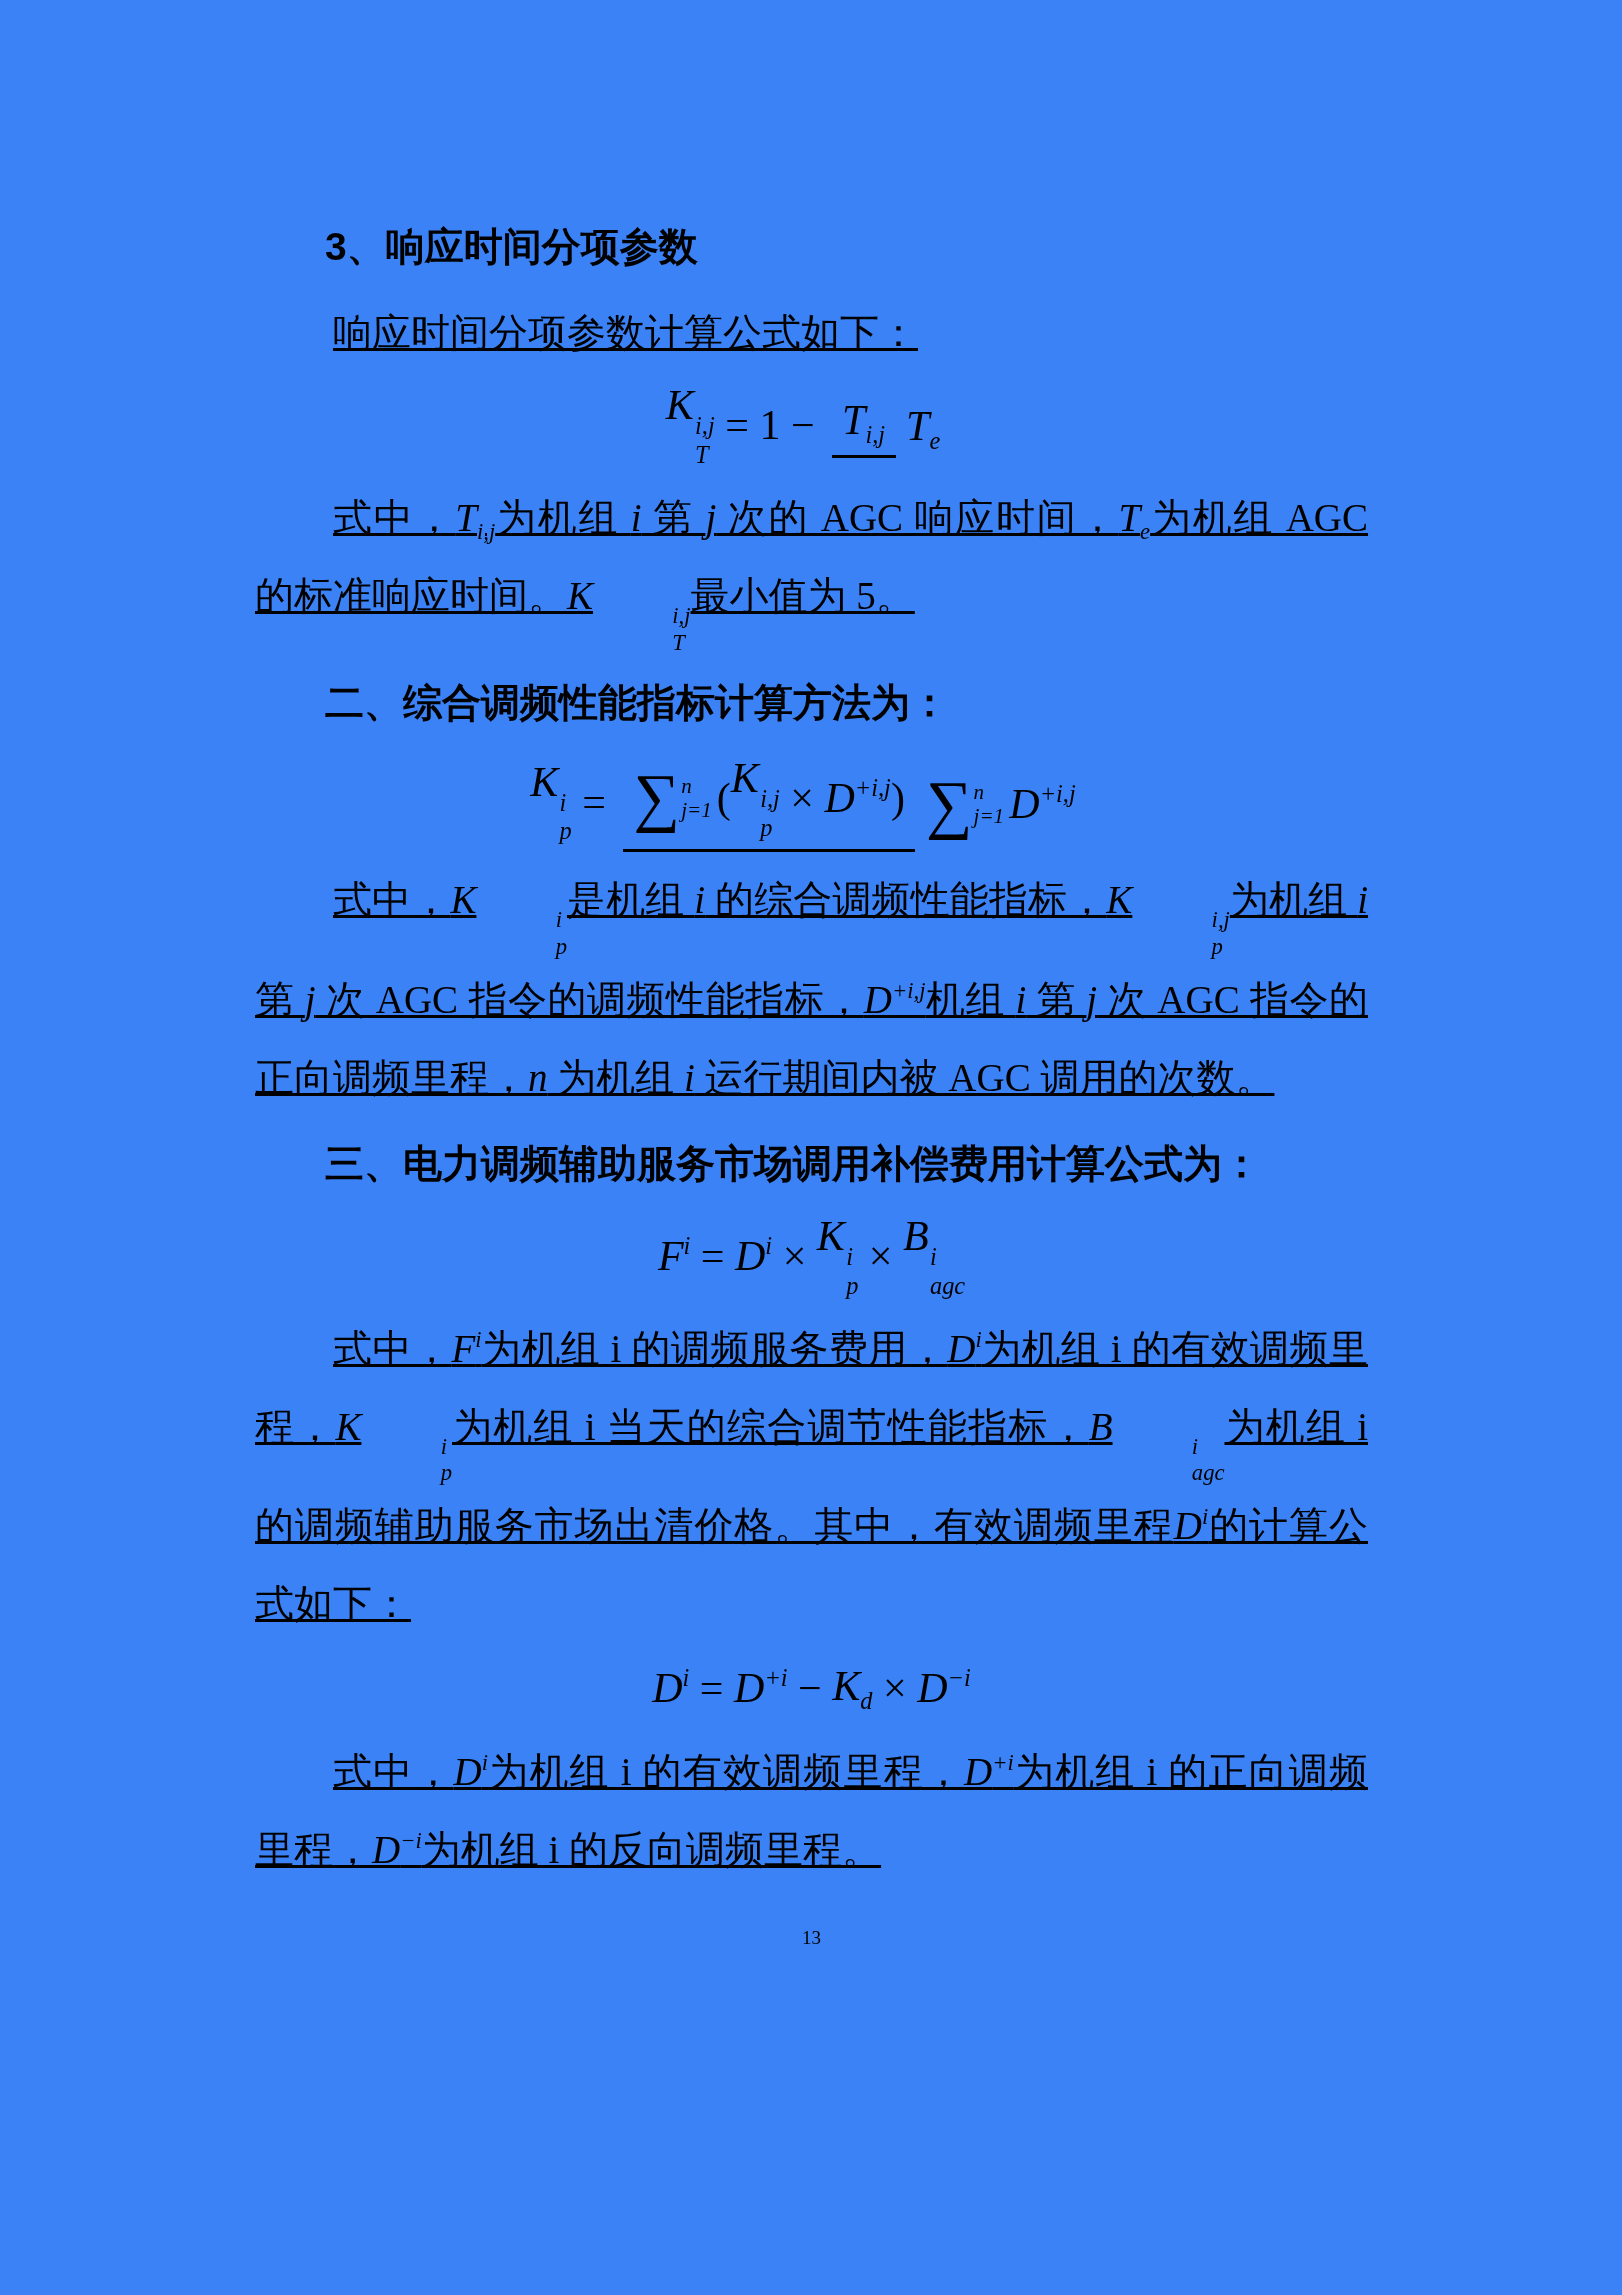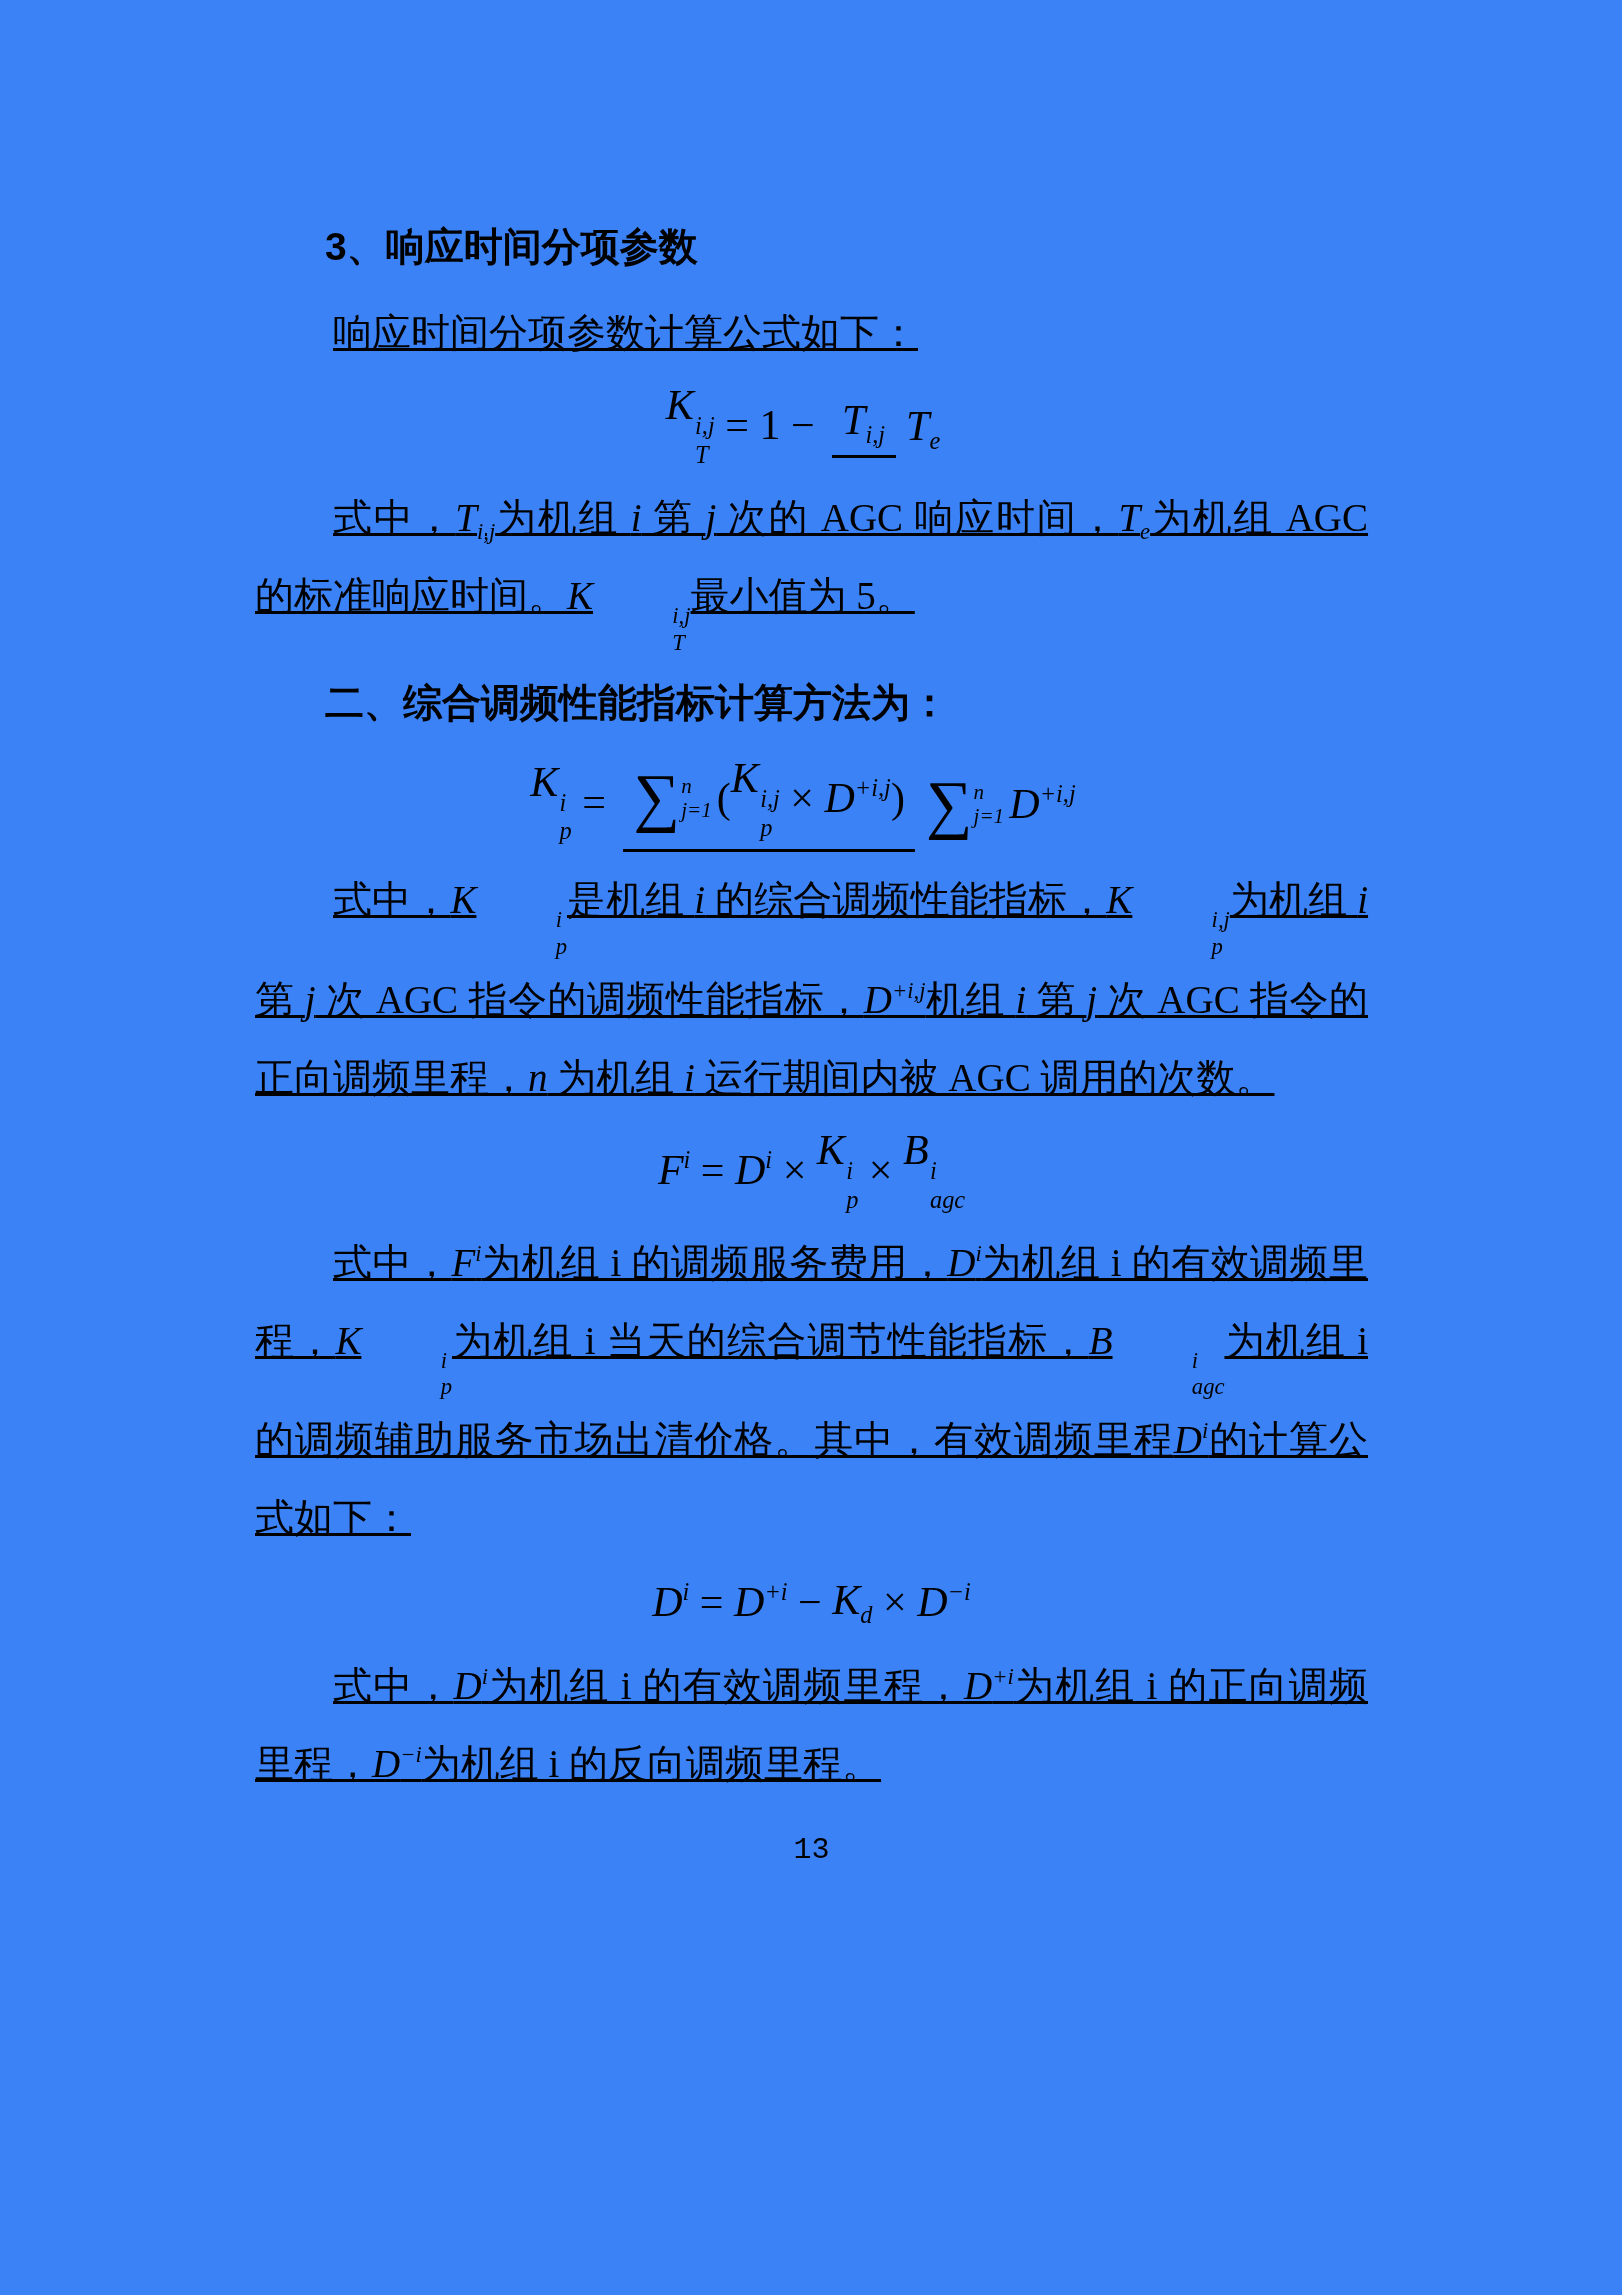--- a/index.html
+++ b/index.html
@@ -81,23 +81,23 @@
   .frac .den {
     display: flex; justify-content: center; align-items: center;
     padding: 6.5px 10.5px 1.3px;
   }
   
   .sum { display: inline-flex; align-items: center; margin-right: 5.2px; }
   .sigma { font-style: normal; font-size: 1.55em; line-height: 0.95; }
   .sum .ss { vertical-align: middle; font-size: 0.5em; }
   .page-num {
     text-align: center;
-    font-size: 30px;
-    margin-top: 30px;
-    font-family: Liberation Mono, monospace;
+    font-size: 19px;
+    margin-top: 38px;
+    font-family: Liberation Serif, serif;
   }
 </style>
 </head>
 <body>
 
 <div class="page">
   <div class="content">
 
     <div class="heading">3、响应时间分项参数</div>
 
@@ -155,20 +155,21 @@
       </div>
 
     <p class="para"><span class="txt"><span>式中，</span></span><span class="var"><span>K</span><span class="ss">
             <span class="up">i</span>
             <span class="dn">p</span>
           </span></span><span class="txt"><span>是机组 </span></span><span class="var"><span>i</span></span><span class="txt"><span> 的综合调频性能指标，</span></span><span class="var"><span>K</span><span class="ss">
             <span class="up">i,j</span>
             <span class="dn">p</span>
           </span></span><span class="txt"><span>为机组 </span></span><span class="var"><span>i</span></span><span class="txt"><span> 第 </span></span><span class="var"><span>j</span></span><span class="txt"><span> 次 AGC 指令的调频性能指标，</span></span><span class="var"><span>D</span><sup>+i,j</sup></span><span class="txt"><span>机组 </span></span><span class="var"><span>i</span></span><span class="txt"><span> 第 </span></span><span class="var"><span>j</span></span><span class="txt"><span> 次 AGC 指令的正向调频里程，</span></span><span class="var"><span>n</span></span><span class="txt"><span> 为机组 </span></span><span class="var"><span>i</span></span><span class="txt"><span> 运行期间内被 AGC 调用的次数。</span></span></p>
 
+    <div class="heading">三、电力调频辅助服务市场调用补偿费用计算公式为：</div>
 
     <div class="formula">
         <span class="var"><span>F</span><sup>i</sup></span>
         <span class="txt"><span> = </span></span>
         <span class="var"><span>D</span><sup>i</sup></span>
         <span class="txt"><span> × </span></span>
         <span class="var"><span>K</span><span class="ss"><span class="up">i</span><span class="dn">p</span></span></span>
         <span class="txt"><span> × </span></span>
         <span class="var"><span>B</span><span class="ss"><span class="up">i</span><span class="dn">agc</span></span></span>
       </div>

